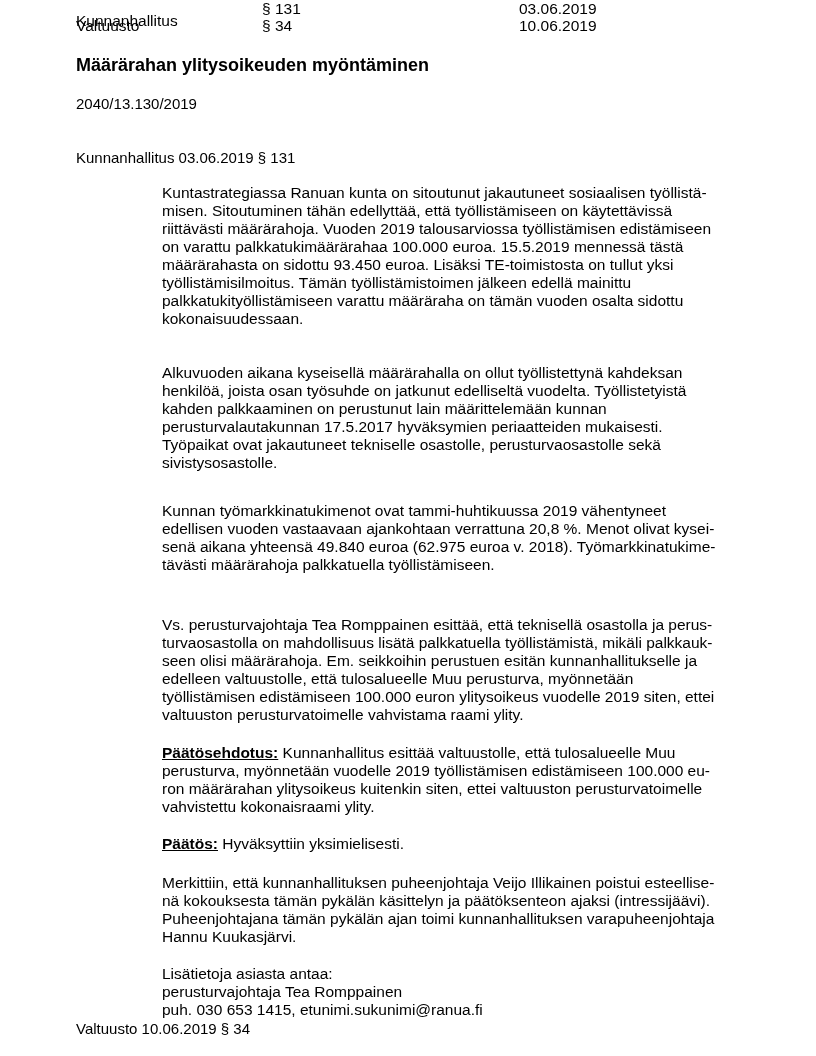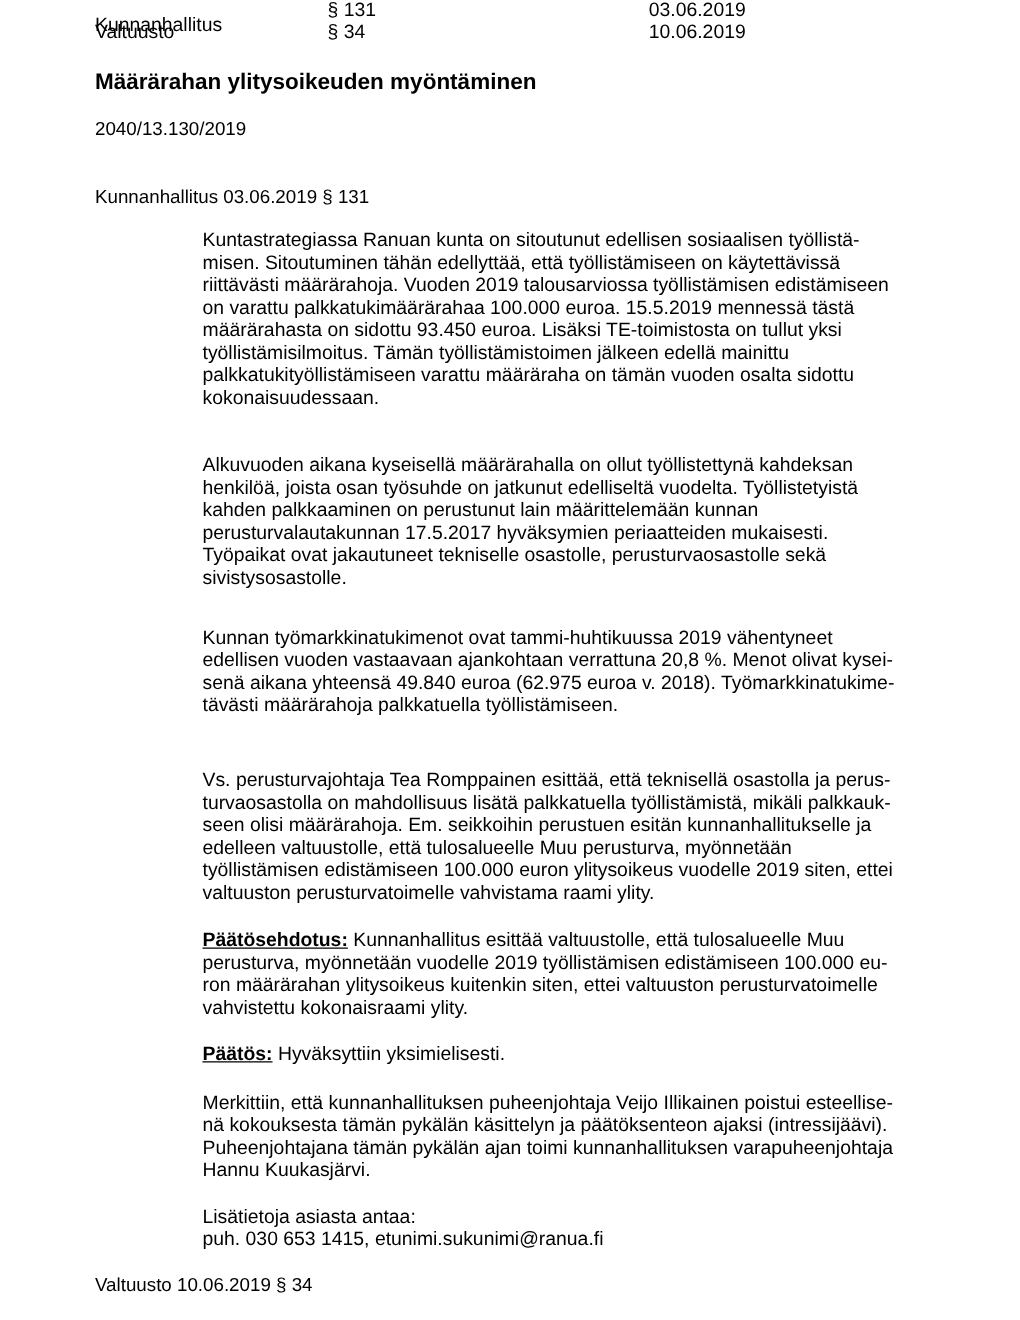--- a/index.html
+++ b/index.html
@@ -29,21 +29,21 @@
   <span class="abs hdr" style="left:76px; top:17px;">Valtuusto</span>
   <span class="abs hdr" style="left:262px; top:17px;">§ 34</span>
   <span class="abs hdr" style="left:519px; top:17px;">10.06.2019</span>
 </div>
 
 <div class="abs title" style="left:76px; top:55px;">Määrärahan ylitysoikeuden myöntäminen</div>
 <div class="abs meta" style="left:76px; top:95px;">2040/13.130/2019</div>
 <div class="abs meta" style="left:76px; top:133px;margin-top:16px;">Kunnanhallitus 03.06.2019 § 131</div>
 
 <div class="body-block" style="top:184px;">
-  <span class="line">Kuntastrategiassa Ranuan kunta on sitoutunut edellisen sosiaalisen työllistä-</span>
+  <span class="line">Kuntastrategiassa Ranuan kunta on sitoutunut jakautuneet sosiaalisen työllistä-</span>
   <span class="line">misen. Sitoutuminen tähän edellyttää, että työllistämiseen on käytettävissä</span>
   <span class="line">riittävästi määrärahoja. Vuoden 2019 talousarviossa työllistämisen edistämiseen</span>
   <span class="line">on varattu palkkatukimäärärahaa 100.000 euroa. 15.5.2019 mennessä tästä</span>
   <span class="line">määrärahasta on sidottu 93.450 euroa. Lisäksi TE-toimistosta on tullut yksi</span>
   <span class="line">työllistämisilmoitus. Tämän työllistämistoimen jälkeen edellä mainittu</span>
   <span class="line">palkkatukityöllistämiseen varattu määräraha on tämän vuoden osalta sidottu</span>
   <span class="line">kokonaisuudessaan.</span>
 </div>
 
 <div class="body-block" style="top:364px;">
@@ -84,16 +84,17 @@
 
 <div class="body-block" style="top:874px;">
   <span class="line">Merkittiin, että kunnanhallituksen puheenjohtaja Veijo Illikainen poistui esteellise-</span>
   <span class="line">nä kokouksesta tämän pykälän käsittelyn ja päätöksenteon ajaksi (intressijäävi).</span>
   <span class="line">Puheenjohtajana tämän pykälän ajan toimi kunnanhallituksen varapuheenjohtaja</span>
   <span class="line">Hannu Kuukasjärvi.</span>
 </div>
 
 <div class="body-block" style="top:965px;">
   <span class="line">Lisätietoja asiasta antaa:</span>
+  <span class="line">perusturvajohtaja Tea Romppainen</span>
   <span class="line">puh. 030 653 1415, etunimi.sukunimi@ranua.fi</span>
 </div>
 
 <div class="abs meta" style="left:76px; top:1020px;">Valtuusto 10.06.2019 § 34</div>
 
 </body></html>

